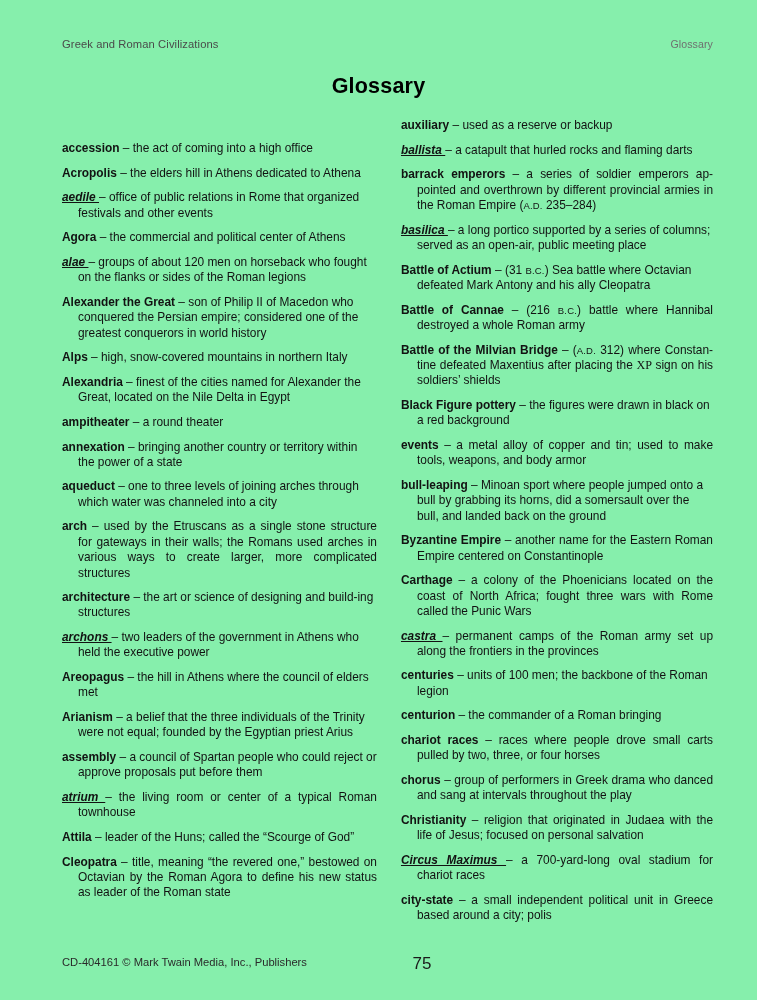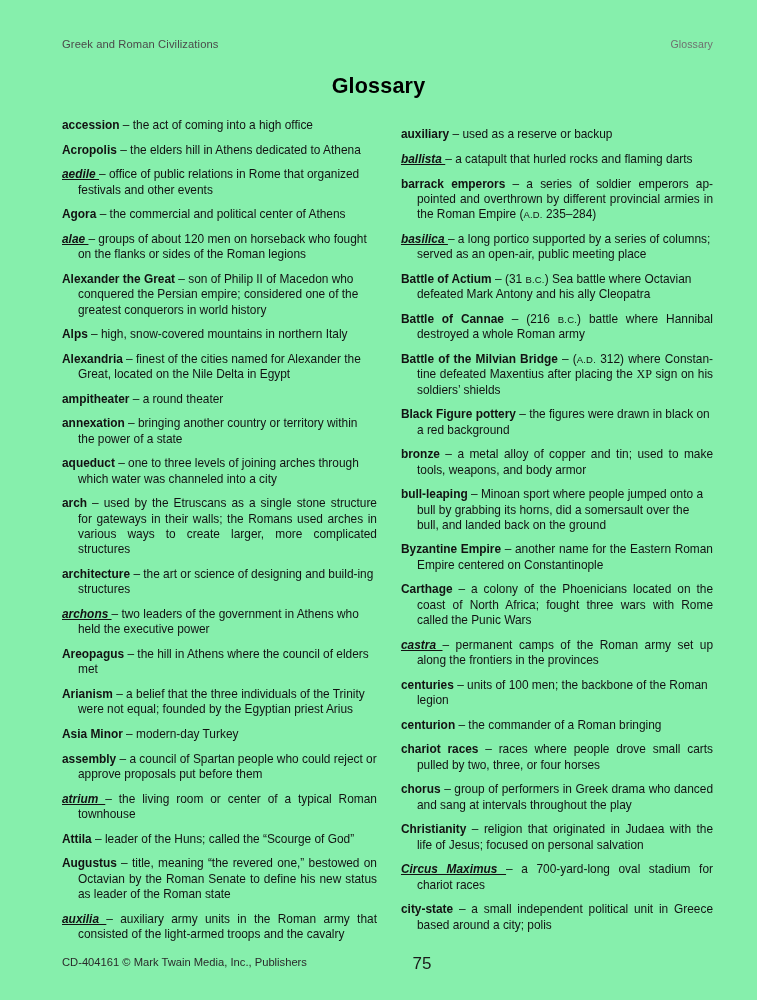--- a/index.html
+++ b/index.html
@@ -147,37 +147,35 @@
         <p class="entry"><span class="term">Alps </span><span>– high, snow-covered mountains in northern Italy</span></p>
         <p class="entry"><span class="term">Alexandria </span><span>– finest of the cities named for Alexander the Great, located on the Nile Delta in Egypt</span></p>
         <p class="entry"><span class="term">ampitheater </span><span>– a round theater</span></p>
         <p class="entry"><span class="term">annexation </span><span>– bringing another country or territory within the power of a state</span></p>
         <p class="entry"><span class="term">aqueduct </span><span>– one to three levels of joining arches through which water was channeled into a city</span></p>
         <p class="entry just"><span class="term">arch </span><span>– used by the Etruscans as a single stone structure for gateways in their walls; the Romans used arches in various ways to create larger, more complicated structures</span></p>
         <p class="entry"><span class="term">architecture </span><span>– the art or science of designing and build-ing structures</span></p>
         <p class="entry"><span class="term-i">archons </span><span>– two leaders of the government in Athens who held the executive power</span></p>
         <p class="entry"><span class="term">Areopagus </span><span>– the hill in Athens where the council of elders met</span></p>
         <p class="entry"><span class="term">Arianism </span><span>– a belief that the three individuals of the Trinity were not equal; founded by the Egyptian priest Arius</span></p>
-        <p class="entry"><span class="term">Asia Minor </span><span>– modern-day Turkey</span></p>
         <p class="entry"><span class="term">assembly </span><span>– a council of Spartan people who could reject or approve proposals put before them</span></p>
         <p class="entry just"><span class="term-i">atrium </span><span>– the living room or center of a typical Roman townhouse</span></p>
         <p class="entry"><span class="term">Attila </span><span>– leader of the Huns; called the “Scourge of God”</span></p>
-        <p class="entry just"><span class="term">Augustus </span><span>– title, meaning “the revered one,” bestowed on Octavian by the Roman Senate to define his new status as leader of the Roman state</span></p>
-        <p class="entry just"><span class="term-i">auxilia </span><span>– auxiliary army units in the Roman army that consisted of the light-armed troops and the cavalry</span></p>
+        <p class="entry just"><span class="term">Cleopatra </span><span>– title, meaning “the revered one,” bestowed on Octavian by the Roman Agora to define his new status as leader of the Roman state</span></p>
       </div>
     <div class="col right">
         <p class="entry"><span class="term">auxiliary </span><span>– used as a reserve or backup</span></p>
         <p class="entry"><span class="term-i">ballista </span><span>– a catapult that hurled rocks and flaming darts</span></p>
         <p class="entry just"><span class="term">barrack emperors </span><span>– a series of soldier emperors ap-pointed and overthrown by different provincial armies in the Roman Empire (<span class="sc">A.D.</span> 235–284)</span></p>
         <p class="entry"><span class="term-i">basilica </span><span>– a long portico supported by a series of columns; served as an open-air, public meeting place</span></p>
         <p class="entry"><span class="term">Battle of Actium </span><span>– (31 <span class="sc">B.C.</span>) Sea battle where Octavian defeated Mark Antony and his ally Cleopatra</span></p>
         <p class="entry just"><span class="term">Battle of Cannae </span><span>– (216 <span class="sc">B.C.</span>) battle where Hannibal destroyed a whole Roman army</span></p>
         <p class="entry just"><span class="term">Battle of the Milvian Bridge </span><span>– (<span class="sc">A.D.</span> 312) where Constan-tine defeated Maxentius after placing the <span class="chirho">XP</span> sign on his soldiers’ shields</span></p>
         <p class="entry"><span class="term">Black Figure pottery </span><span>– the figures were drawn in black on a red background</span></p>
-        <p class="entry just"><span class="term">bronze </span><span>– a metal alloy of copper and tin; used to make tools, weapons, and body armor</span></p>
+        <p class="entry just"><span class="term">events </span><span>– a metal alloy of copper and tin; used to make tools, weapons, and body armor</span></p>
         <p class="entry"><span class="term">bull-leaping </span><span>– Minoan sport where people jumped onto a bull by grabbing its horns, did a somersault over the bull, and landed back on the ground</span></p>
         <p class="entry just"><span class="term">Byzantine Empire </span><span>– another name for the Eastern Roman Empire centered on Constantinople</span></p>
         <p class="entry just"><span class="term">Carthage </span><span>– a colony of the Phoenicians located on the coast of North Africa; fought three wars with Rome called the Punic Wars</span></p>
         <p class="entry just"><span class="term-i">castra </span><span>– permanent camps of the Roman army set up along the frontiers in the provinces</span></p>
         <p class="entry"><span class="term">centuries </span><span>– units of 100 men; the backbone of the Roman legion</span></p>
         <p class="entry"><span class="term">centurion </span><span>– the commander of a Roman bringing</span></p>
         <p class="entry just"><span class="term">chariot races </span><span>– races where people drove small carts pulled by two, three, or four horses</span></p>
         <p class="entry just"><span class="term">chorus </span><span>– group of performers in Greek drama who danced and sang at intervals throughout the play</span></p>
         <p class="entry just"><span class="term">Christianity </span><span>– religion that originated in Judaea with the life of Jesus; focused on personal salvation</span></p>
         <p class="entry just"><span class="term-i">Circus Maximus </span><span>– a 700-yard-long oval stadium for chariot races</span></p>

